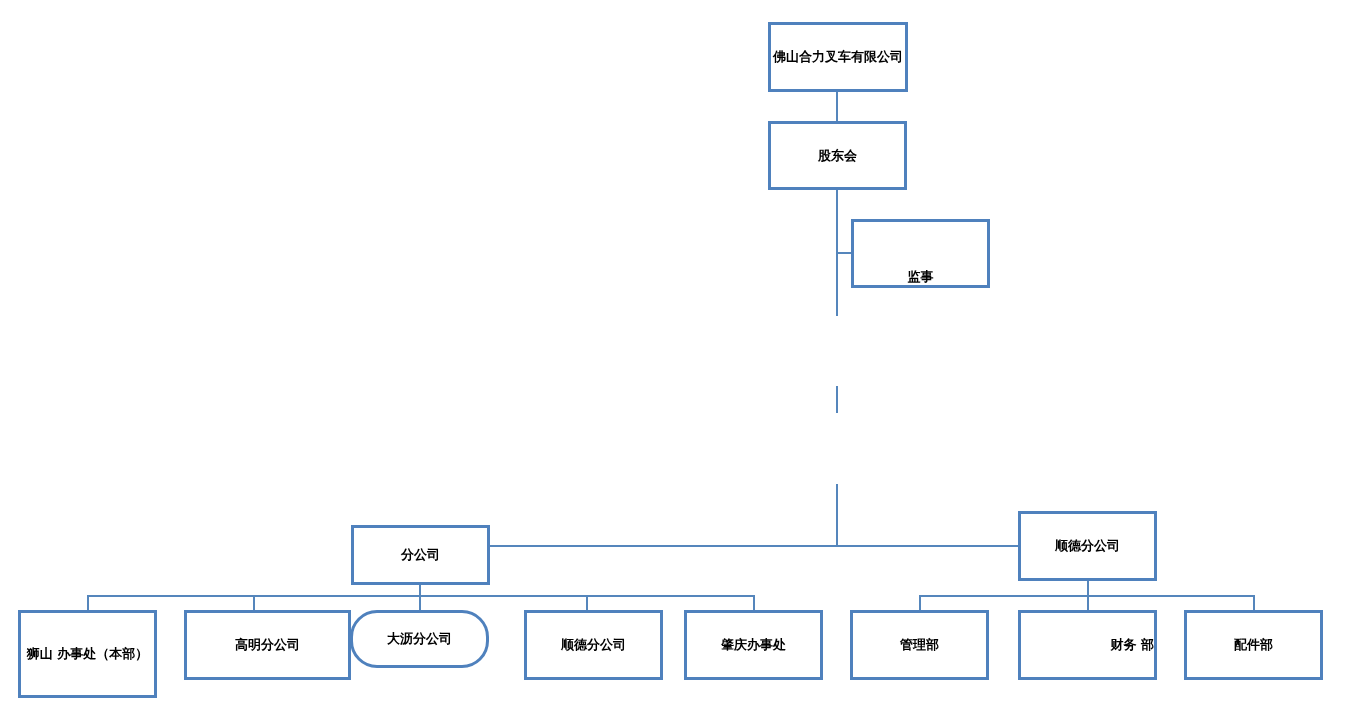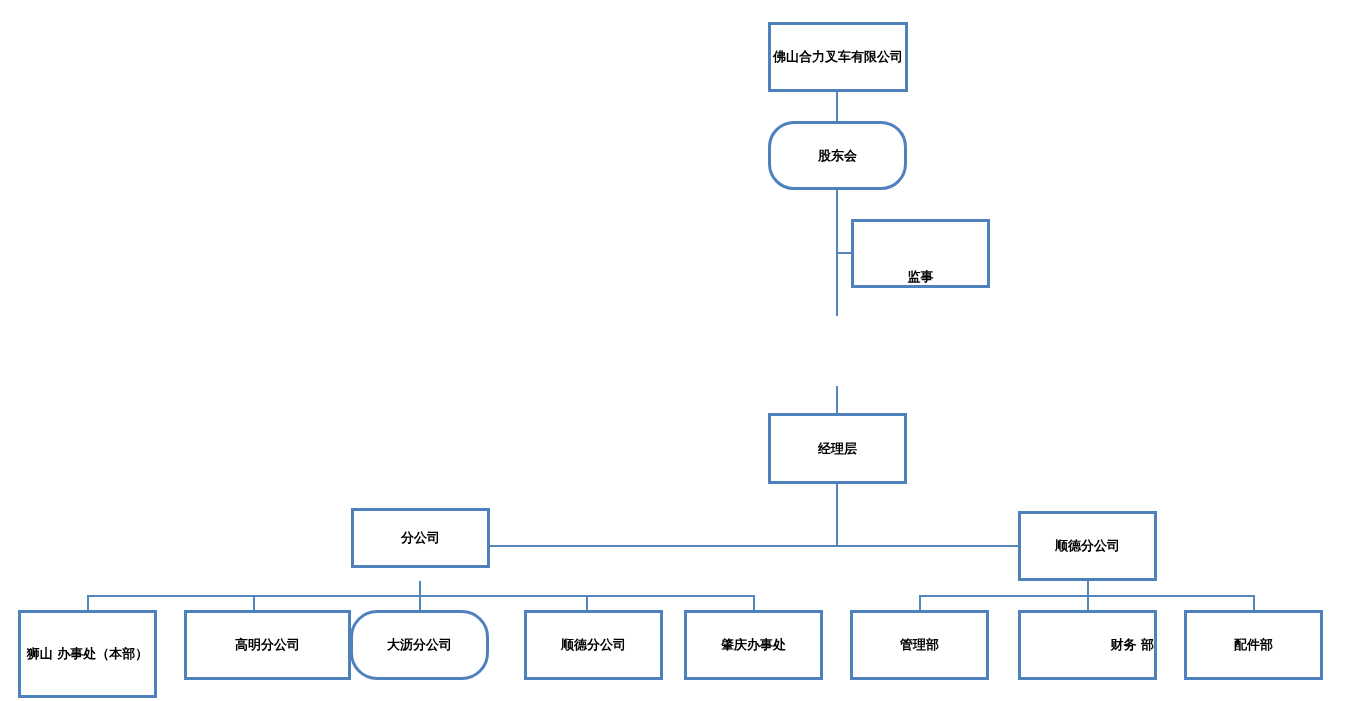--- a/index.html
+++ b/index.html
@@ -55,42 +55,39 @@
       <div class="seg" style="left: 753px; top: 595px; width: 2px; height: 15px;"></div>
       <div class="seg" style="left: 1087px; top: 581px; width: 2px; height: 29px;"></div>
       <div class="seg" style="left: 919px; top: 595px; width: 335px; height: 2px;"></div>
       <div class="seg" style="left: 919px; top: 595px; width: 2px; height: 15px;"></div>
       <div class="seg" style="left: 1253px; top: 595px; width: 2px; height: 15px;"></div>
     </div>
 
   <div class="node" style="left: 768px; top: 22px; width: 140px; height: 70px;">
       <span>佛山合力叉车有限公司</span>
     </div>
-  <div class="node" style="left: 768px; top: 121px; width: 139px; height: 69px; border-radius: 26px;">
+  <div class="node" style="left: 768px; top: 121px; width: 139px; height: 69px;">
       <span>股东会</span>
     </div>
   <div class="node" style="left: 851px; top: 219px; width: 139px; height: 69px; align-items: flex-end;">
       <span>监事</span>
     </div>
-  <div class="node" style="left: 768px; top: 413px; width: 139px; height: 71px;">
-      <span>经理层</span>
-    </div>
-  <div class="node" style="left: 351px; top: 508px; width: 139px; height: 60px; text-align: center;">
+  <div class="node" style="left: 351px; top: 525px; width: 139px; height: 60px; text-align: center;">
       <span>分公司</span>
     </div>
   <div class="node" style="left: 1018px; top: 511px; width: 139px; height: 70px;">
       <span>顺德分公司</span>
     </div>
   <div class="node" style="left: 18px; top: 610px; width: 139px; height: 88px;">
       <span>狮山 办事处（本部）</span>
     </div>
   <div class="node" style="left: 184px; top: 610px; width: 167px; height: 70px;">
       <span>高明分公司</span>
     </div>
-  <div class="node" style="left: 350px; top: 610px; width: 139px; height: 70px; border-radius: 27px;">
+  <div class="node" style="left: 350px; top: 610px; width: 139px; height: 58px; border-radius: 27px;">
       <span>大沥分公司</span>
     </div>
   <div class="node" style="left: 517px; top: 610px; width: 139px; height: 70px; margin-left: 7px;">
       <span>顺德分公司</span>
     </div>
   <div class="node" style="left: 684px; top: 610px; width: 139px; height: 70px;">
       <span>肇庆办事处</span>
     </div>
   <div class="node" style="left: 850px; top: 610px; width: 139px; height: 70px;">
       <span>管理部</span>

